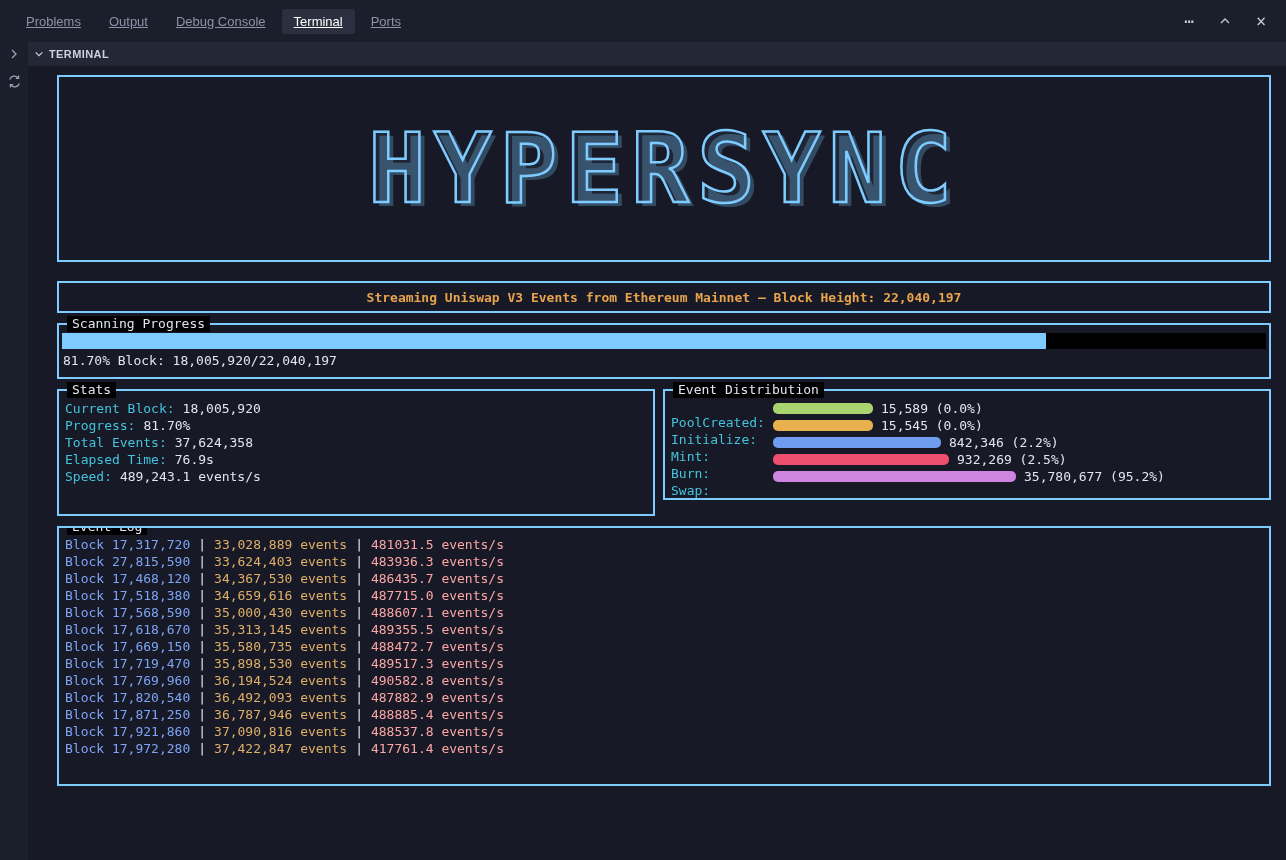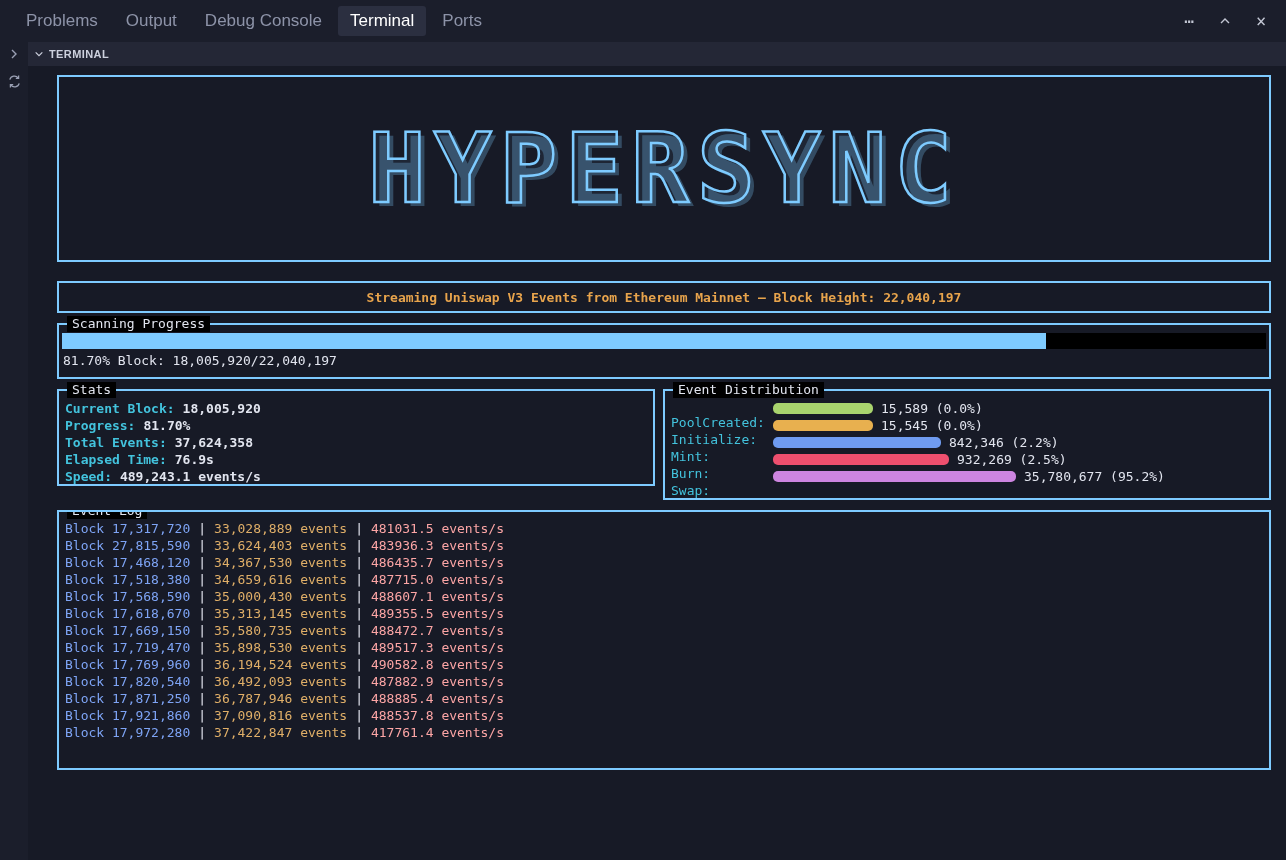--- a/index.html
+++ b/index.html
@@ -12,21 +12,21 @@
   }
   
   .tabbar {
     height:42px; background:#1b1e2b;
     display:flex; align-items:center; justify-content:space-between;
     padding:0 14px;
   }
   .tabs { display:flex; align-items:center; gap:4px; }
   .tab {
     padding:5px 12px; border-radius:3px; cursor:pointer; white-space:nowrap;
-    font-family:"Liberation Sans", sans-serif; font-size:17px; color:#8d93a8;
+    font-family:"Liberation Sans", sans-serif; font-size:13px; color:#8d93a8;text-decoration:underline;
   }
   .tab.active { background:#2b2f40; color:#ffffff; }
   .tab-actions { display:flex; align-items:center; gap:14px; color:#c3c7d4; }
   .icon-btn {
     width:22px; height:22px; display:flex; align-items:center; justify-content:center;
     font-size:17px; cursor:pointer;
   }
   .panel-body { display:flex; height:818px; }
   .rail {
     width:28px; background:#1b1e2b; color:#9aa0b4;
@@ -60,23 +60,23 @@
       text-shadow:5px 4px 0 rgba(126,203,255,.28);
     }
   }
   .status-box { height:32px; display:flex; align-items:center; justify-content:center; }
   .status-text { color:#e8a44c; font-weight:bold; font-size:13px; }
   .progress-box { height:56px; padding:8px 3px 0 3px; }
   .progress-track { height:16px; background:#000000; width:100%; }
   .progress-fill { height:100%; background:#7ecbff; }
   .progress-label { margin-top:4px; color:#e2e5ef; padding-left:1px; }
   .two-col { display:flex; gap:8px; }
-  .stats-box { width:598px; height:97px; padding:9px 10px 0 6px; }
+  .stats-box { width:598px; height:127px; padding:9px 10px 0 6px; }
   .dist-box { flex:1; height:111px; padding:9px 8px 0 6px; }
-  .stat-row { line-height:17px; white-space:nowrap;font-weight:bold; }
+  .stat-row { line-height:17px; white-space:nowrap; }
   .stat-row .stat-label { margin-right:8px; }
   .c-cyan { color:#43c3dd; }
   .c-fg { color:#e2e5ef; }
   .c-blue { color:#7ea4f5; }
   .c-yellow { color:#e0af68; }
   .c-green { color:#fca5a5; }
   .dist-row { display:flex; align-items:center; height:17px; white-space:nowrap; }
   .dist-label { width:102px; flex:none;margin-top:28px; }
   .dist-bar { height:11px; border-radius:5px; flex:none; display:inline-block; }
   .dist-value { margin-left:8px; }

